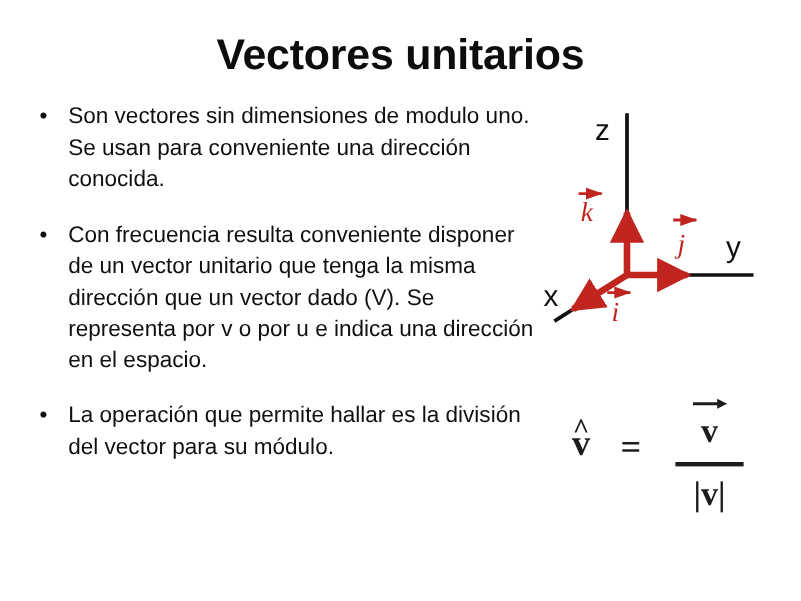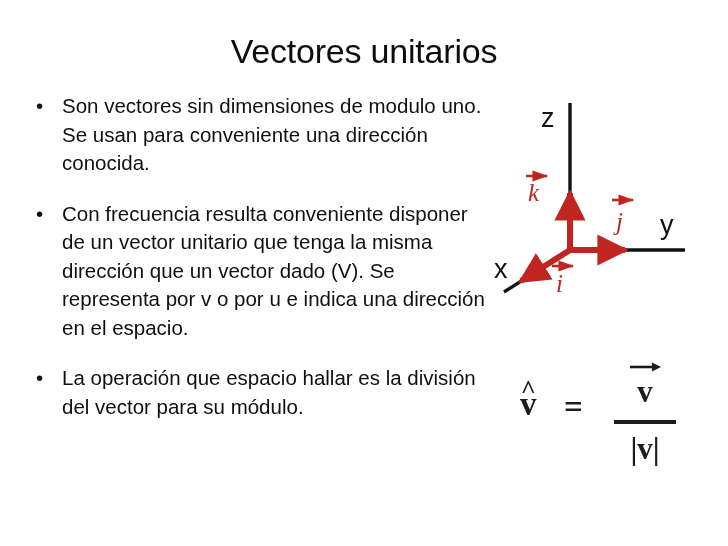--- a/index.html
+++ b/index.html
@@ -20,22 +20,22 @@
   }
 
   
   #slide-title {
     position: absolute;
     left: 0;
     top: 30px;
     width: 728px;
     text-align: center;
     font-family: "Liberation Sans", sans-serif;
-    font-weight: normal;
-    font-size: 34px;
+    font-weight: bold;
+    font-size: 39px;
     line-height: 42px;
     letter-spacing: -0.2px;
     color: #0d0d0d;
     white-space: nowrap;
   }
 
   
   #body-list {
     position: absolute;
     left: 26px;
@@ -173,21 +173,21 @@
       <span class="txt">Son vectores sin dimensiones de modulo uno. Se usan para conveniente una dirección conocida.</span>
     </li>
 
     <li class="bullet">
       <span class="dot">•</span>
       <span class="txt">Con frecuencia resulta conveniente disponer de un vector unitario que tenga la misma dirección que un vector dado (V). Se representa por v o por u e indica una dirección en el espacio.</span>
     </li>
 
     <li class="bullet">
       <span class="dot">•</span>
-      <span class="txt">La operación que espacio hallar  es la división del vector para su módulo.</span>
+      <span class="txt">La operación que permite hallar  es la división del vector para su módulo.</span>
     </li>
 
   </ul>
 
   <div id="axes-figure">
     <svg width="242" height="220" viewBox="0 0 242 220">
       <defs>
         <marker id="redArrow" markerWidth="6" markerHeight="6" refX="4.6" refY="3" orient="auto">
           <path d="M0,0.4 L5.2,3 L0,5.6 z" fill="#c0261f"></path>
         </marker>

